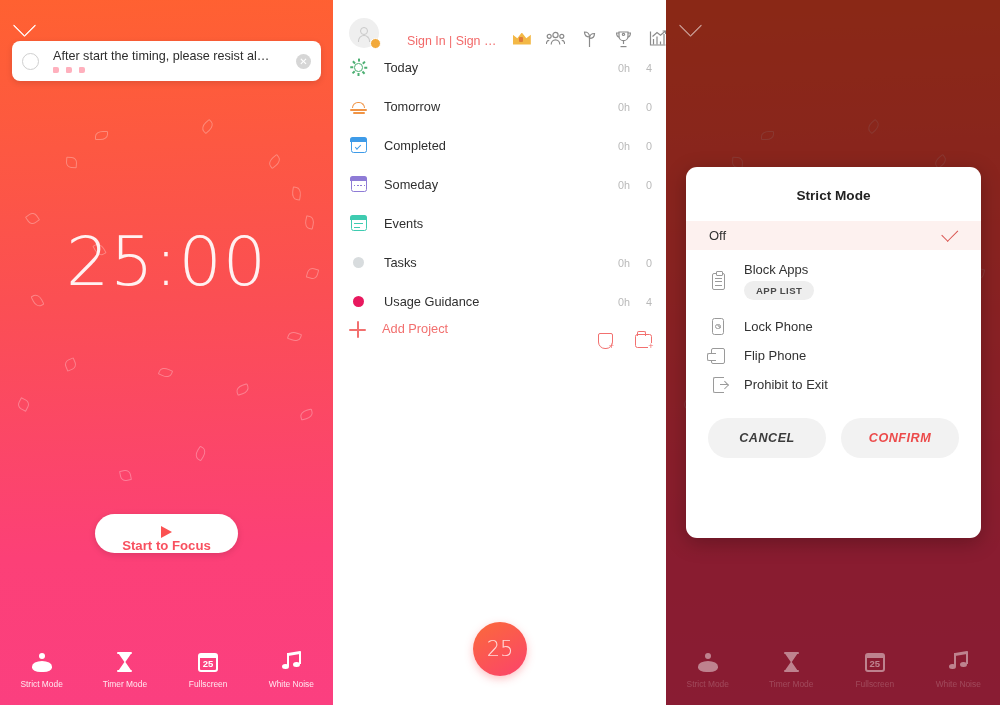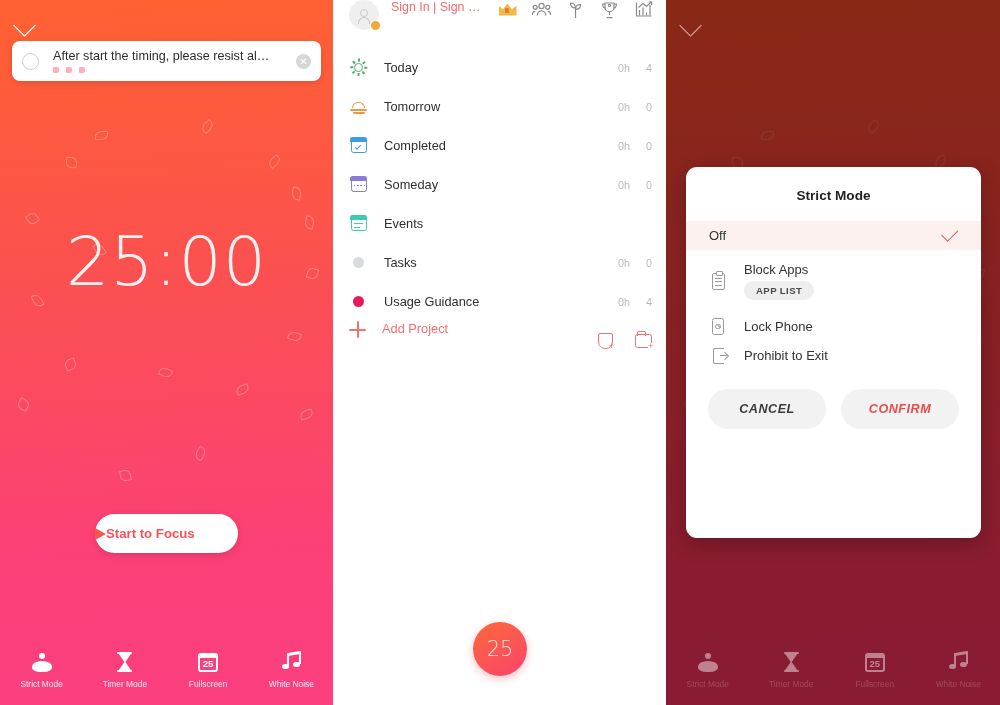--- a/index.html
+++ b/index.html
@@ -48,21 +48,21 @@
 
   .timer-big {
     position: absolute; left: 0; right: 0; top: 222px; text-align: center;
     font-size: 68px; font-weight: 200; color: rgba(255,255,255,.92);
     letter-spacing: 1px; font-family: "DejaVu Sans", sans-serif;
   }
 
   .start-btn {
     position: absolute; left: 95px; top: 514px; width: 143px; height: 39px;
     background: #fff; border-radius: 20px; box-shadow: 0 2px 7px rgba(0,0,0,.13);
-    display: flex; align-items: center; justify-content: flex-start; gap: 0;
+    display: flex; align-items: center; justify-content: flex-end; gap: 0; flex-direction: column;
   }
   .play-tri { width: 0; height: 0; border-left: 11px solid #fb5252; border-top: 6.5px solid transparent; border-bottom: 6.5px solid transparent; }
   .start-txt { font-size: 13.2px; font-weight: bold; color: #f8505f; }
 
   .bottom-nav { position: absolute; left: 0; right: 0; bottom: 0; height: 70px; display: flex; }
   .nav-item { flex: 1; display: flex; flex-direction: column; align-items: center; justify-content: center; gap: 7px; }
   .nav-ico { height: 21px; display: flex; align-items: flex-end; justify-content: center; }
   .nav-lbl { font-size: 8.4px; color: rgba(255,255,255,.88); }
 
   .ico-meditate { position: relative; width: 22px; height: 19px; }
@@ -79,21 +79,21 @@
   .ico-music { position: relative; width: 19px; height: 20px; }
   .ico-music .beam { position: absolute; left: 5px; top: 0; width: 14px; height: 3.4px; background: #fff; transform: skewY(-9deg); border-radius: 1px; }
   .ico-music .stem { position: absolute; width: 2.2px; background: #fff; }
   .ico-music .stem.l { left: 5px; top: 1px; height: 13px; }
   .ico-music .stem.r { left: 16.8px; top: 1px; height: 11px; }
   .ico-music .nb { position: absolute; width: 7px; height: 5.4px; background: #fff; border-radius: 50%; }
   .ico-music .nb.l { left: 0px; top: 12px; } .ico-music .nb.r { left: 11.5px; top: 10px; }
 
   
   .panel-list { width: 333px; background: #fff; }
-  .list-header { height: 48px; display: flex; align-items: flex-start; padding: 0 8px 0 16px; gap: 0; }
+  .list-header { height: 48px; display: flex; align-items: flex-end; padding: 0 8px 0 16px; gap: 16px; }
   .avatar { position: relative; width: 30px; height: 30px; flex: 0 0 auto; }
   .avatar .circle { width: 30px; height: 30px; border-radius: 50%; background: #efefef; display: flex; align-items: center; justify-content: center; }
   .avatar .p-head { width: 8px; height: 8px; border: 1.4px solid #c9c9c9; border-radius: 50%; margin-top: -4px; }
   .avatar .p-body { position: absolute; left: 9px; top: 17px; width: 12px; height: 7px; border: 1.4px solid #c9c9c9; border-bottom: none; border-radius: 7px 7px 0 0; }
   .avatar .badge { position: absolute; right: -2px; bottom: -1px; width: 11px; height: 11px; border-radius: 50%; background: #f2a93b; border: 1.5px solid #fff; }
   .signin { font-size: 12.4px; color: #f26a6a; margin-left: 12px; white-space: nowrap; }
   .hdr-icons { margin-left: auto; display: flex; align-items: center; gap: 15px; padding-right: 5px; }
   .hi { width: 19px; height: 19px; display: flex; align-items: center; justify-content: center; }
 
   .crown { width: 18px; height: 12px; background: #f3b846;
@@ -537,20 +537,26 @@
 
     <div class="dlg-row">
       <div class="dlg-ico">
           <div class="phone-lock">
             <i></i>
           </div>
         </div>
       <div class="dlg-lbl">Lock Phone</div>
     </div>
 
+    <div class="dlg-row">
+      <div class="dlg-ico">
+          <div class="flip"></div>
+        </div>
+      <div class="dlg-lbl">Flip Phone</div>
+    </div>
 
     <div class="dlg-row">
       <div class="dlg-ico">
           <div class="exitd">
             <span class="arr"></span>
           </div>
         </div>
       <div class="dlg-lbl">Prohibit to Exit</div>
     </div>
 

